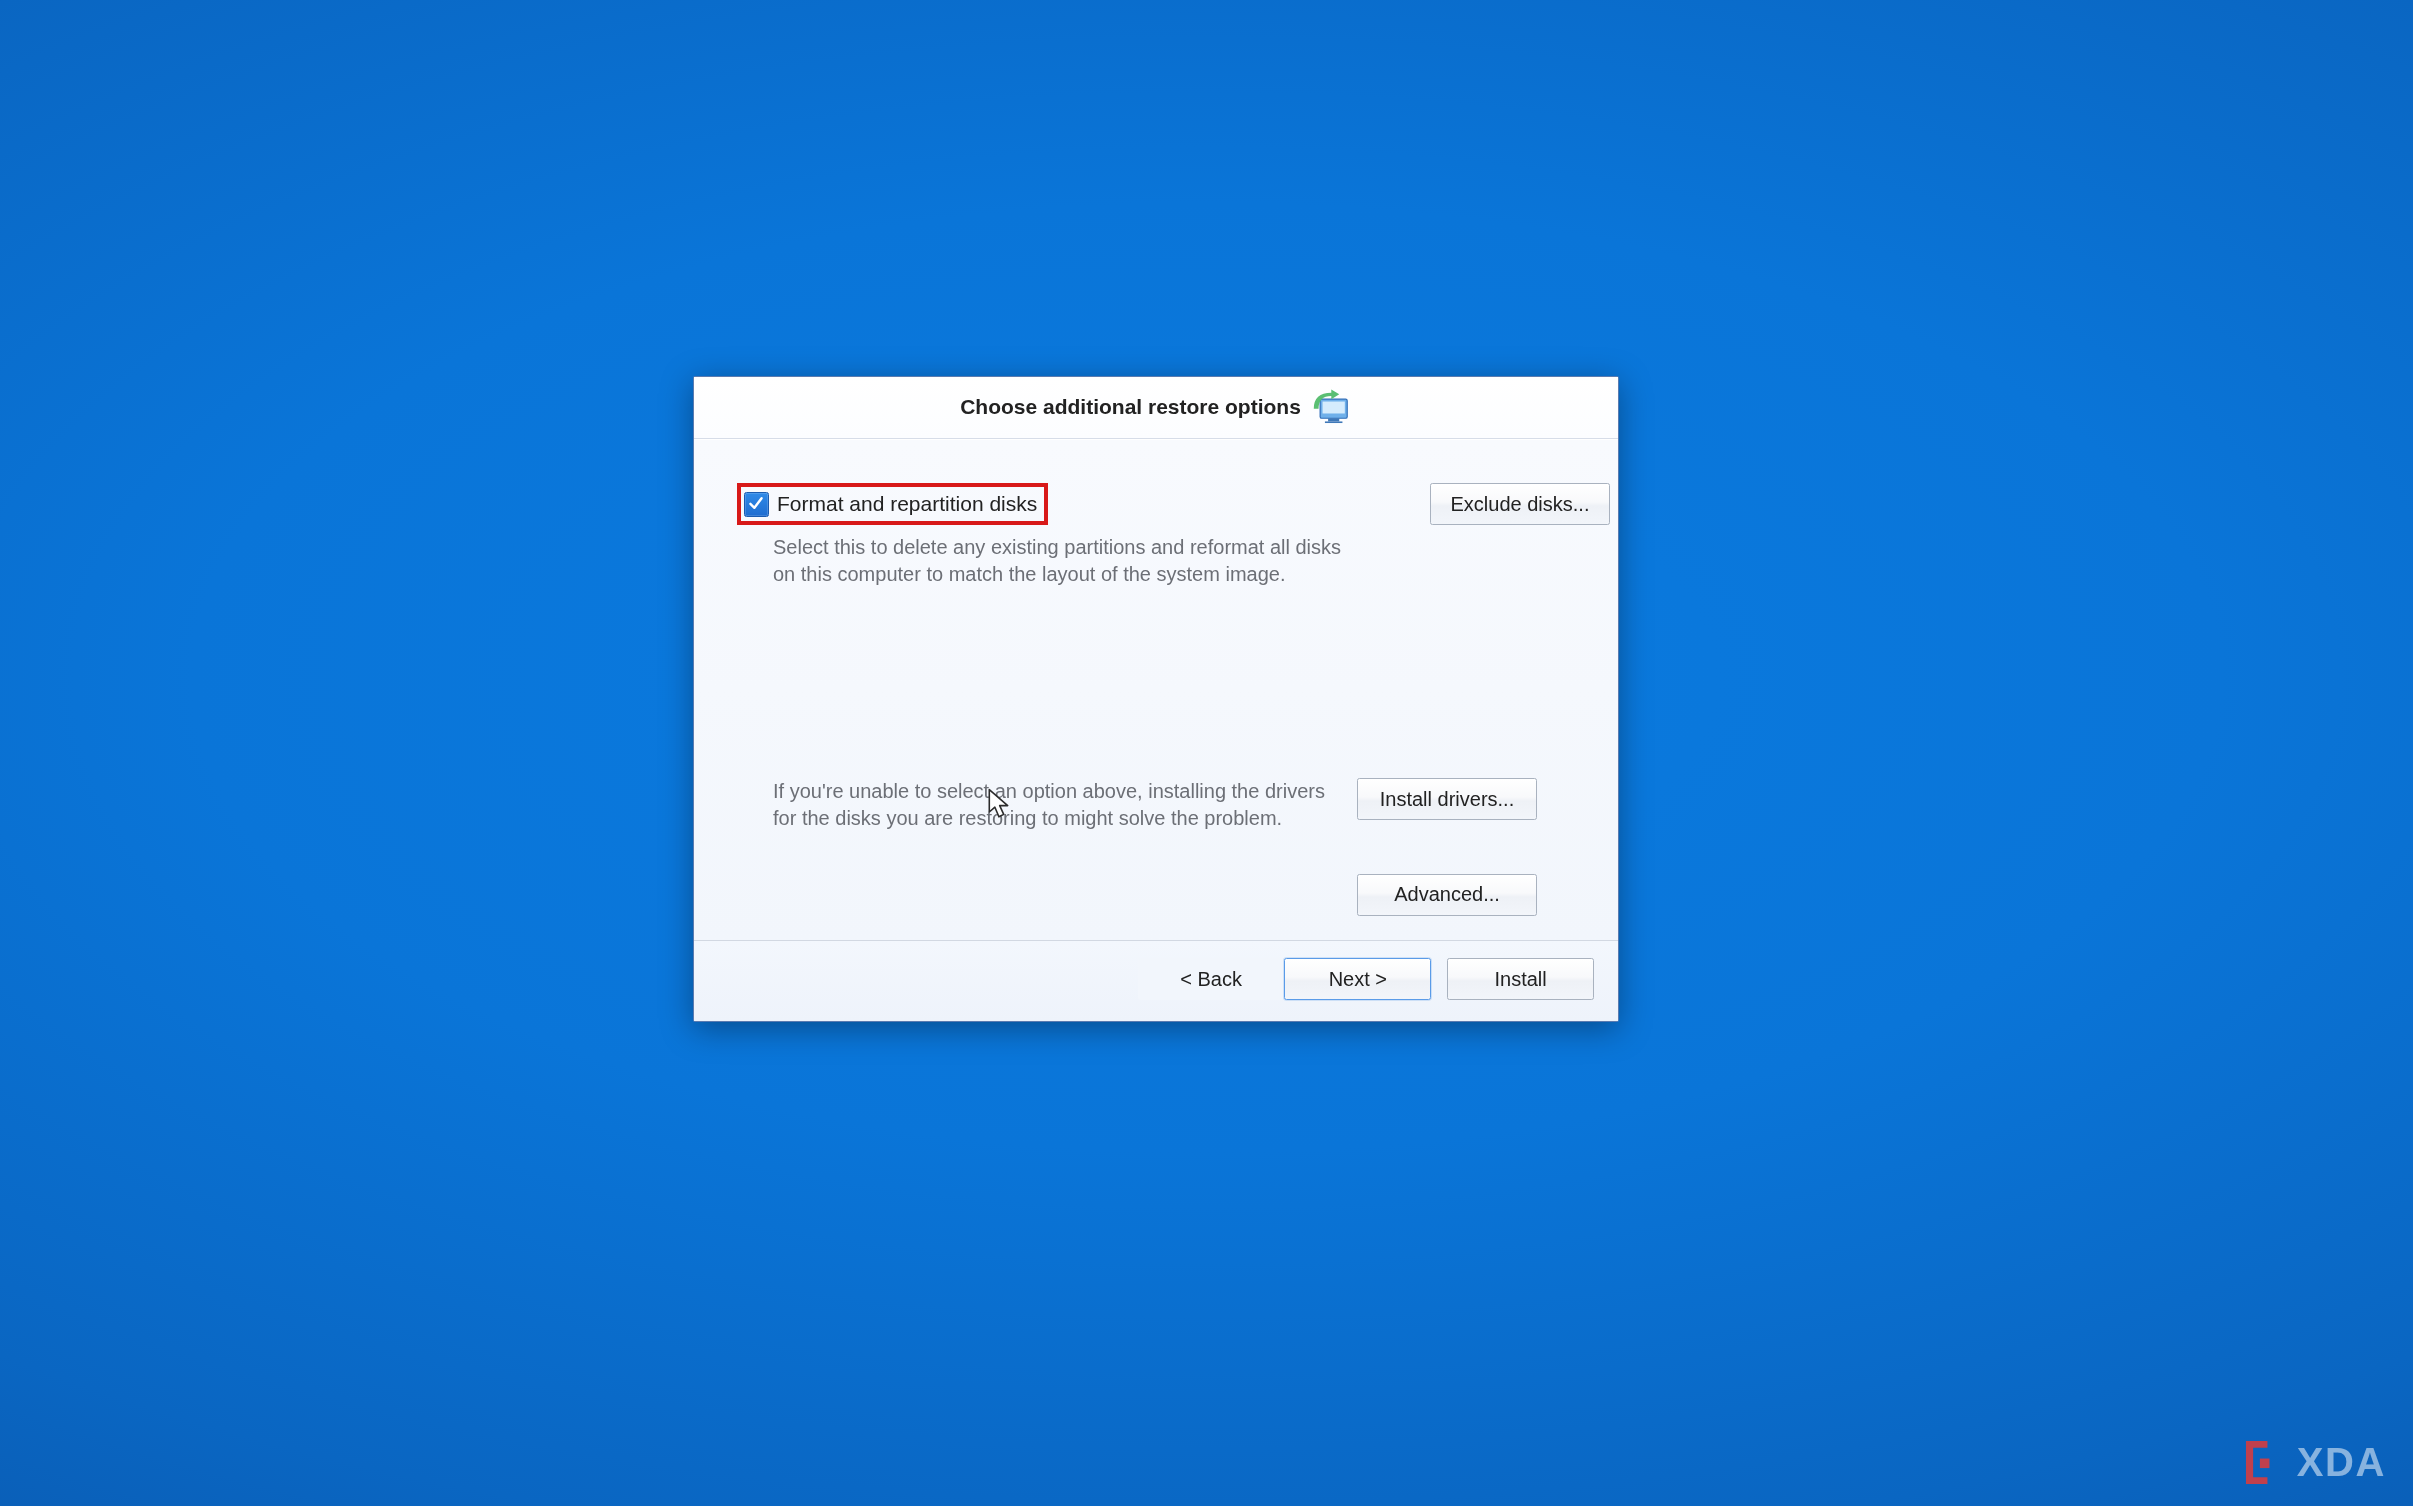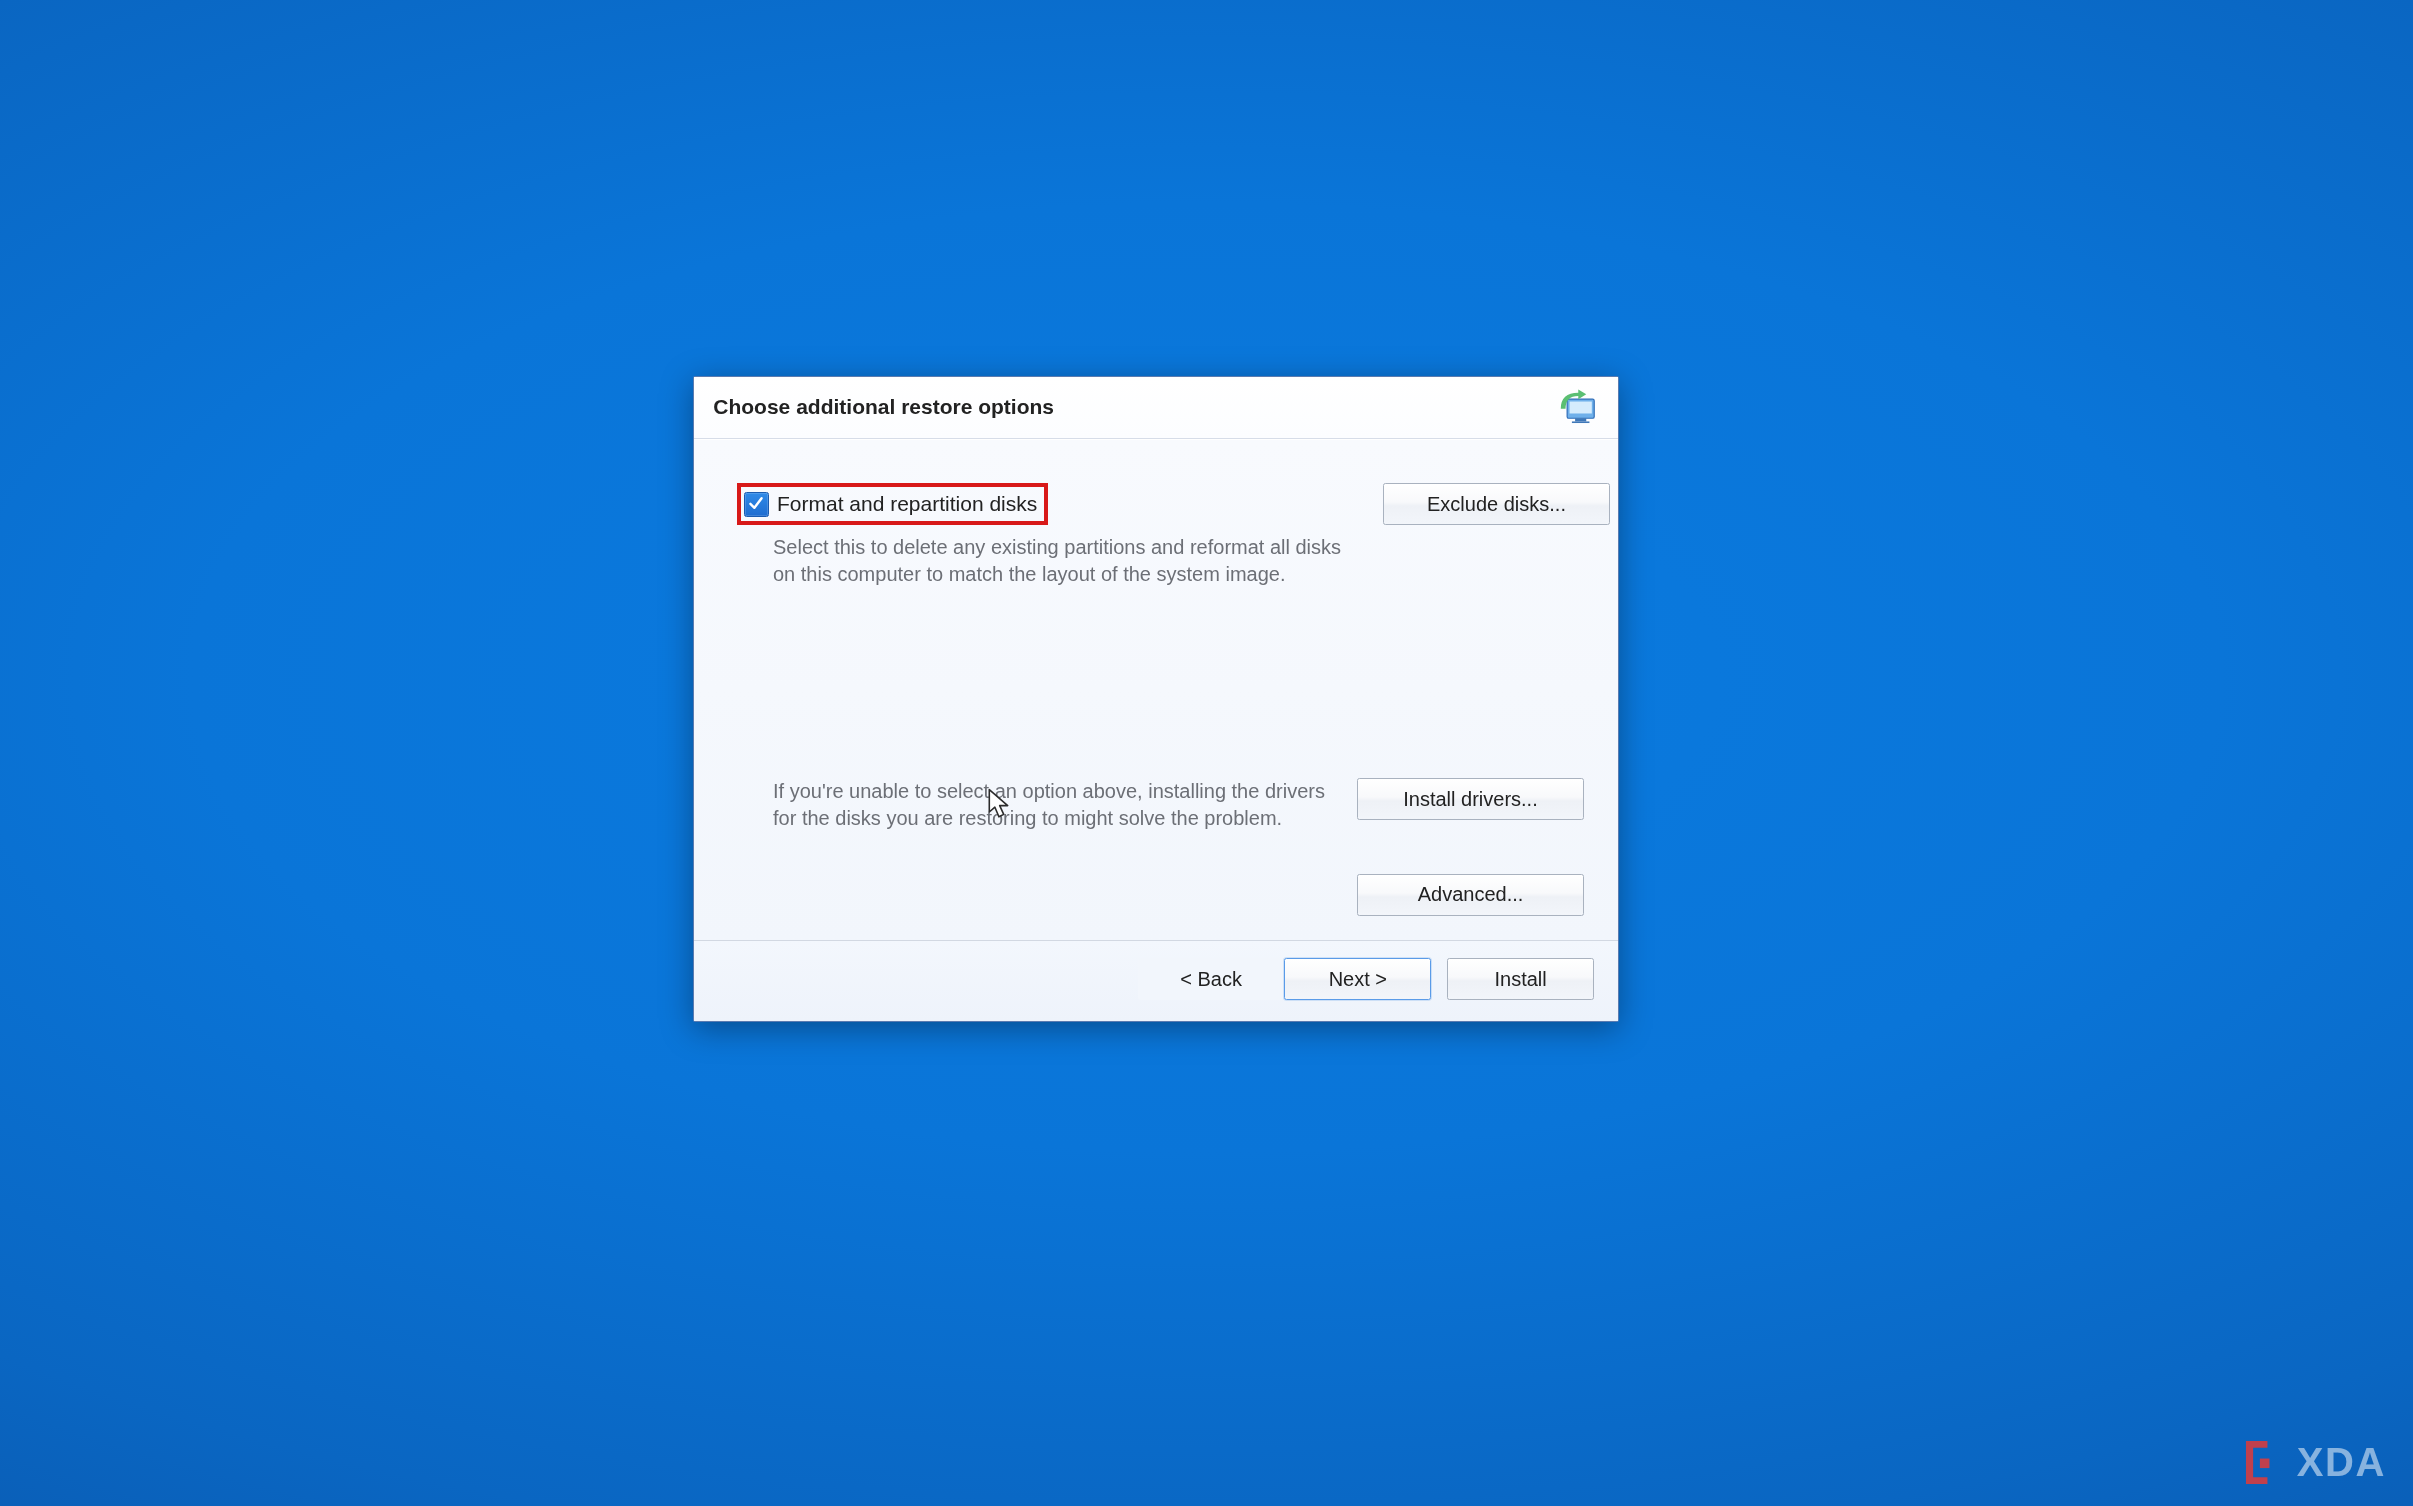--- a/index.html
+++ b/index.html
@@ -67,21 +67,21 @@
   }
   .close-btn svg { width: 17.7px; height: 14.5px; }
 
   
   .subheader {
     background: linear-gradient(to bottom, #ffffff 0%, #fcfdff 100%);
     padding: 11.3px 19.3px 13px 19.3px;
     border-bottom: 0.8px solid #d7dde8;
     display: flex;
     align-items: center;
-    justify-content: space-between;
+    justify-content: center;
     gap: 8px;
   }
   .subheader-title {
     font-size: 21px;
     font-weight: 600;
     color: #222;
   }
   .subheader-icon {
     width: 43px;
     height: 37px;
@@ -129,21 +129,21 @@
   .desc-text {
     font-size: 20px;
     color: #6c6f76;
     margin-left: 55px;
     margin-top: 9px;
     line-height: 1.35;
     max-width: 587px;
   }
 
   .side-button-col {
-    width: 227px;
+    width: 180px;
     display: flex;
     flex-direction: column;
     gap: 21px;
   }
 
   .std-button {
     height: 40px;
     background: linear-gradient(to bottom, #ffffff 0%, #f8f9fb 45%, #eef1f6 55%, #f2f5fa 100%);
     border: 0.8px solid #a9b2bf;
     border-radius: 2.4px;

